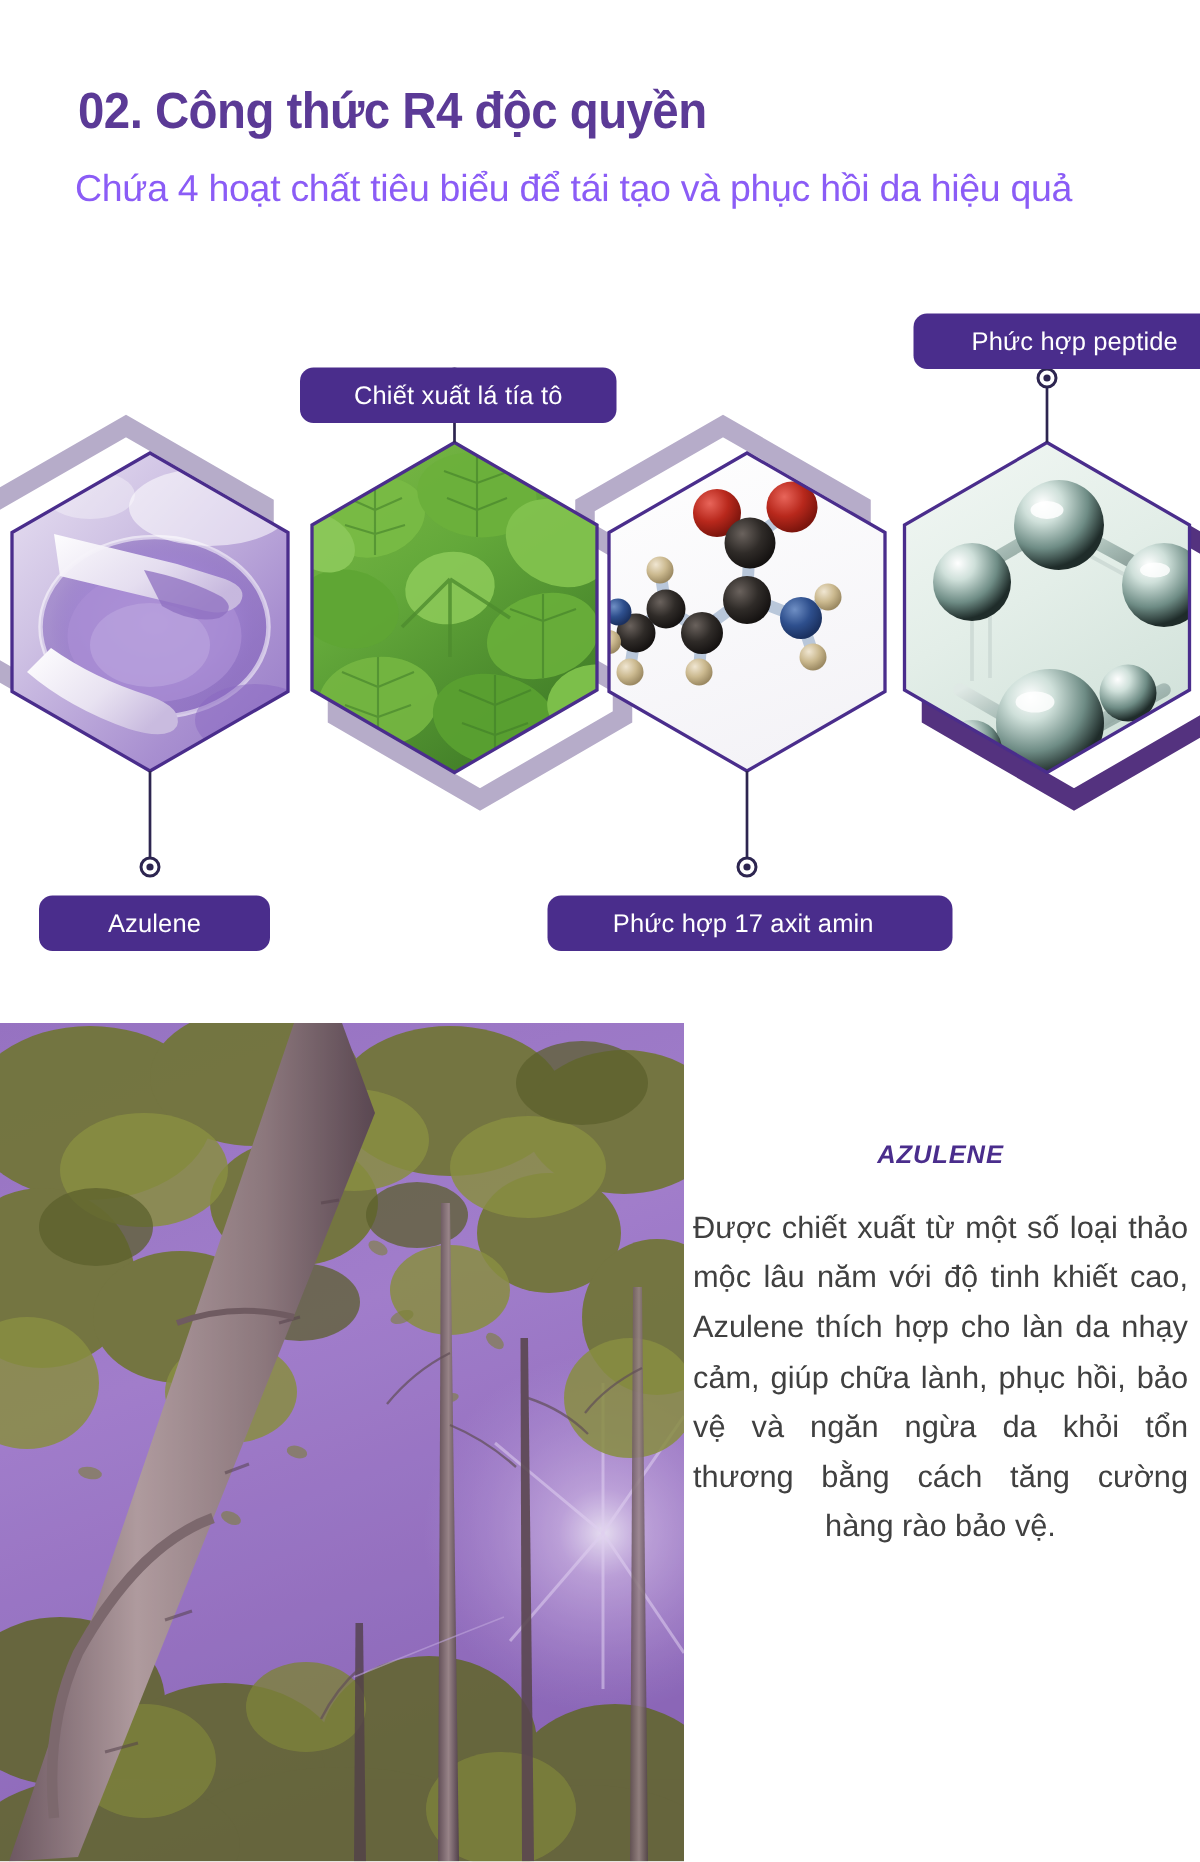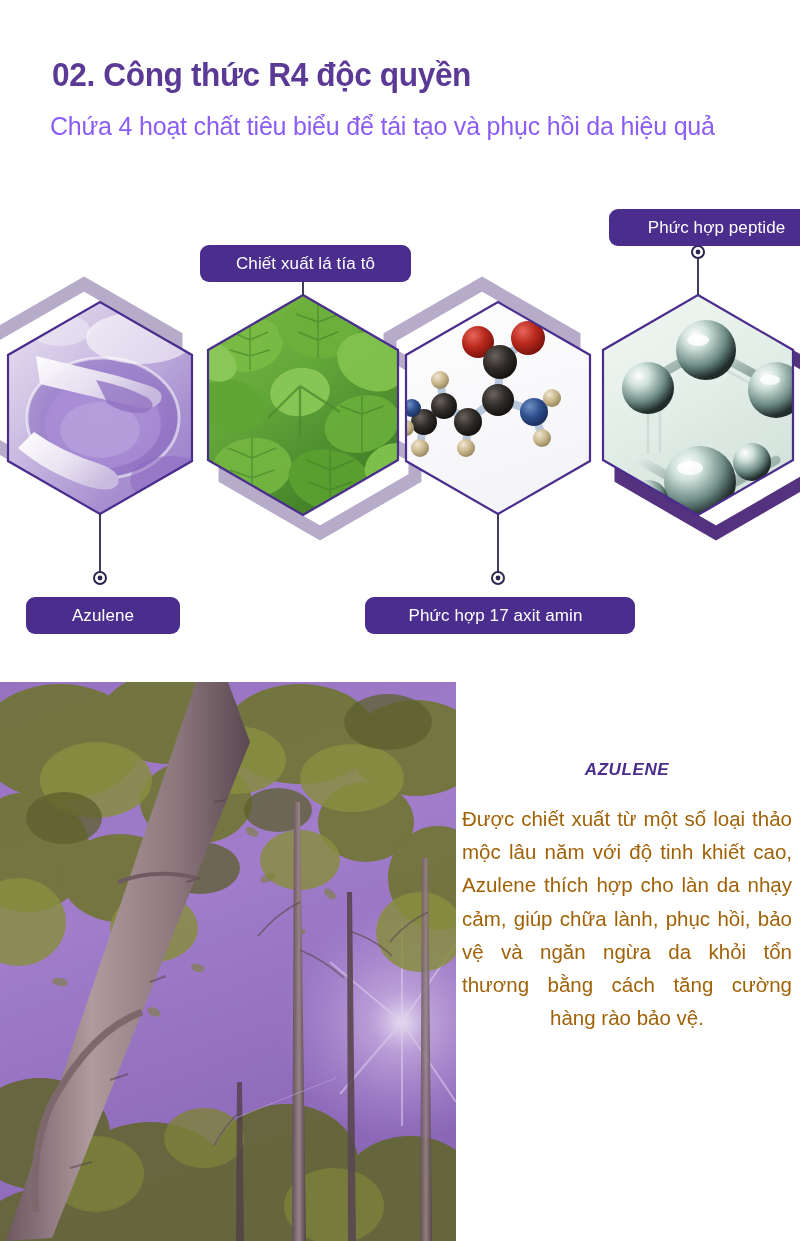--- a/index.html
+++ b/index.html
@@ -60,21 +60,21 @@
     text-align:center;
     font-size:17px;font-weight:700;font-style:italic;
     color:#4a2d8c;letter-spacing:0.6px;
     margin:0 0 22px 0;
   }
   .azu-body{
     margin:0;
     text-align:justify;
     text-align-last:center;
     font-size:20.5px;line-height:1.62;
-    color:#a16207;font-weight:400;
+    color:#404040;font-weight:400;
   }
 </style>
 </head>
 <body>
 
 <div class="hdr">
   <div class="hdr-title">02. Công thức R4 độc quyền</div>
   <div class="hdr-sub">Chứa 4 hoạt chất tiêu biểu để tái tạo và phục hồi da hiệu quả</div>
 </div>
 

